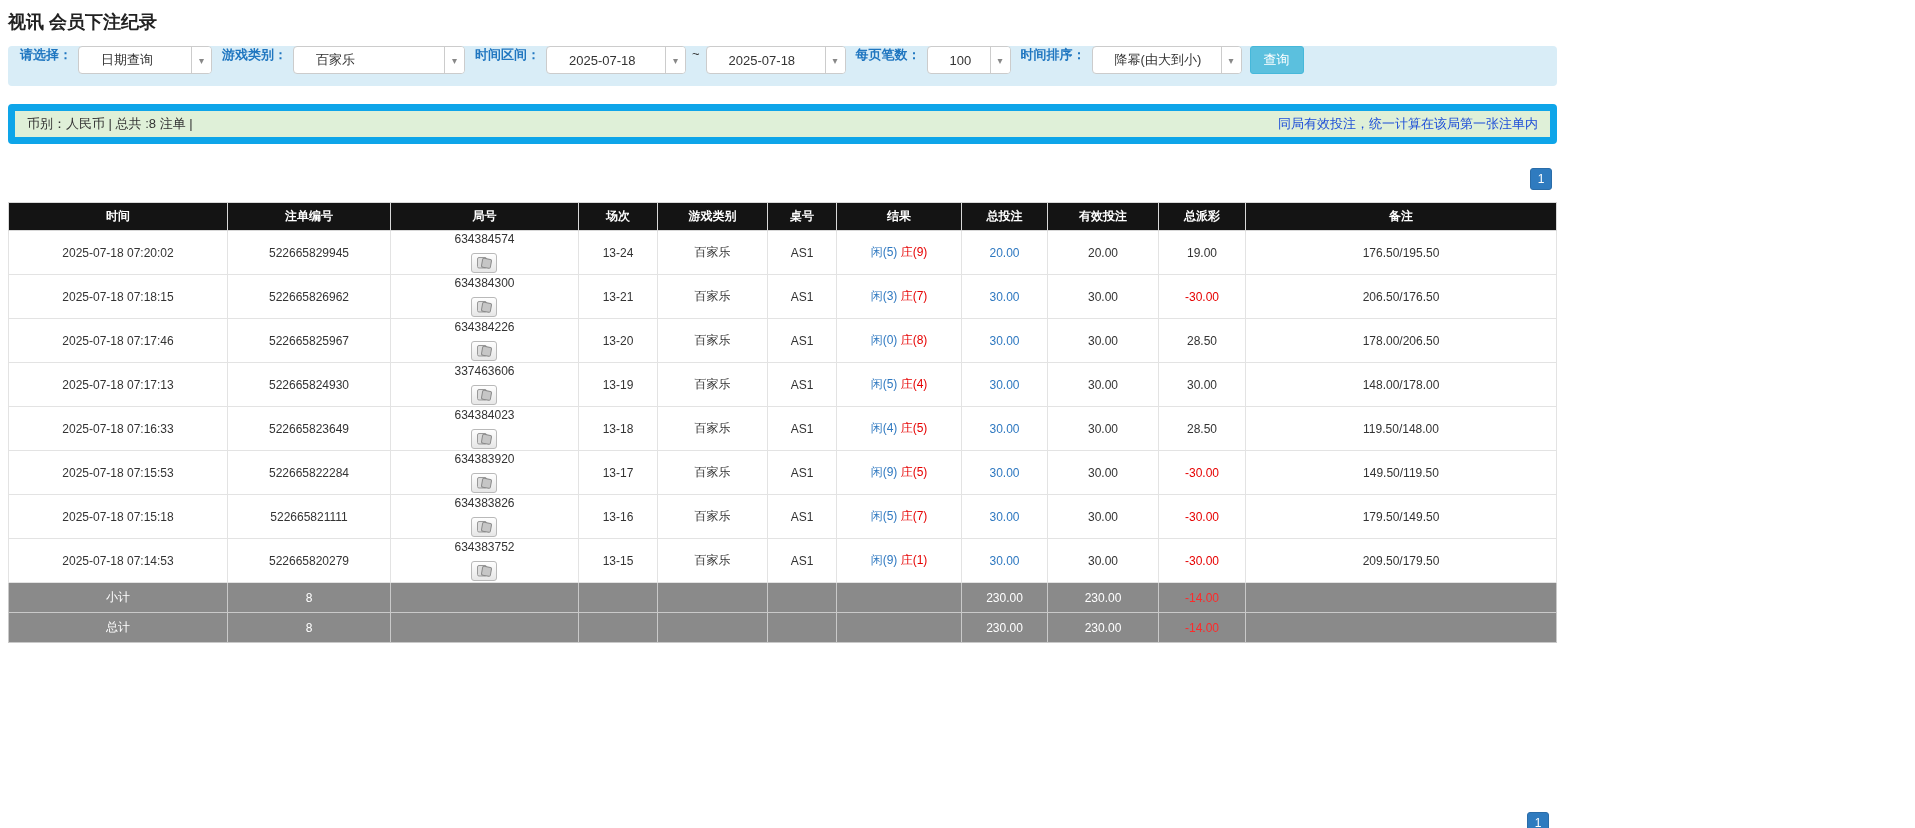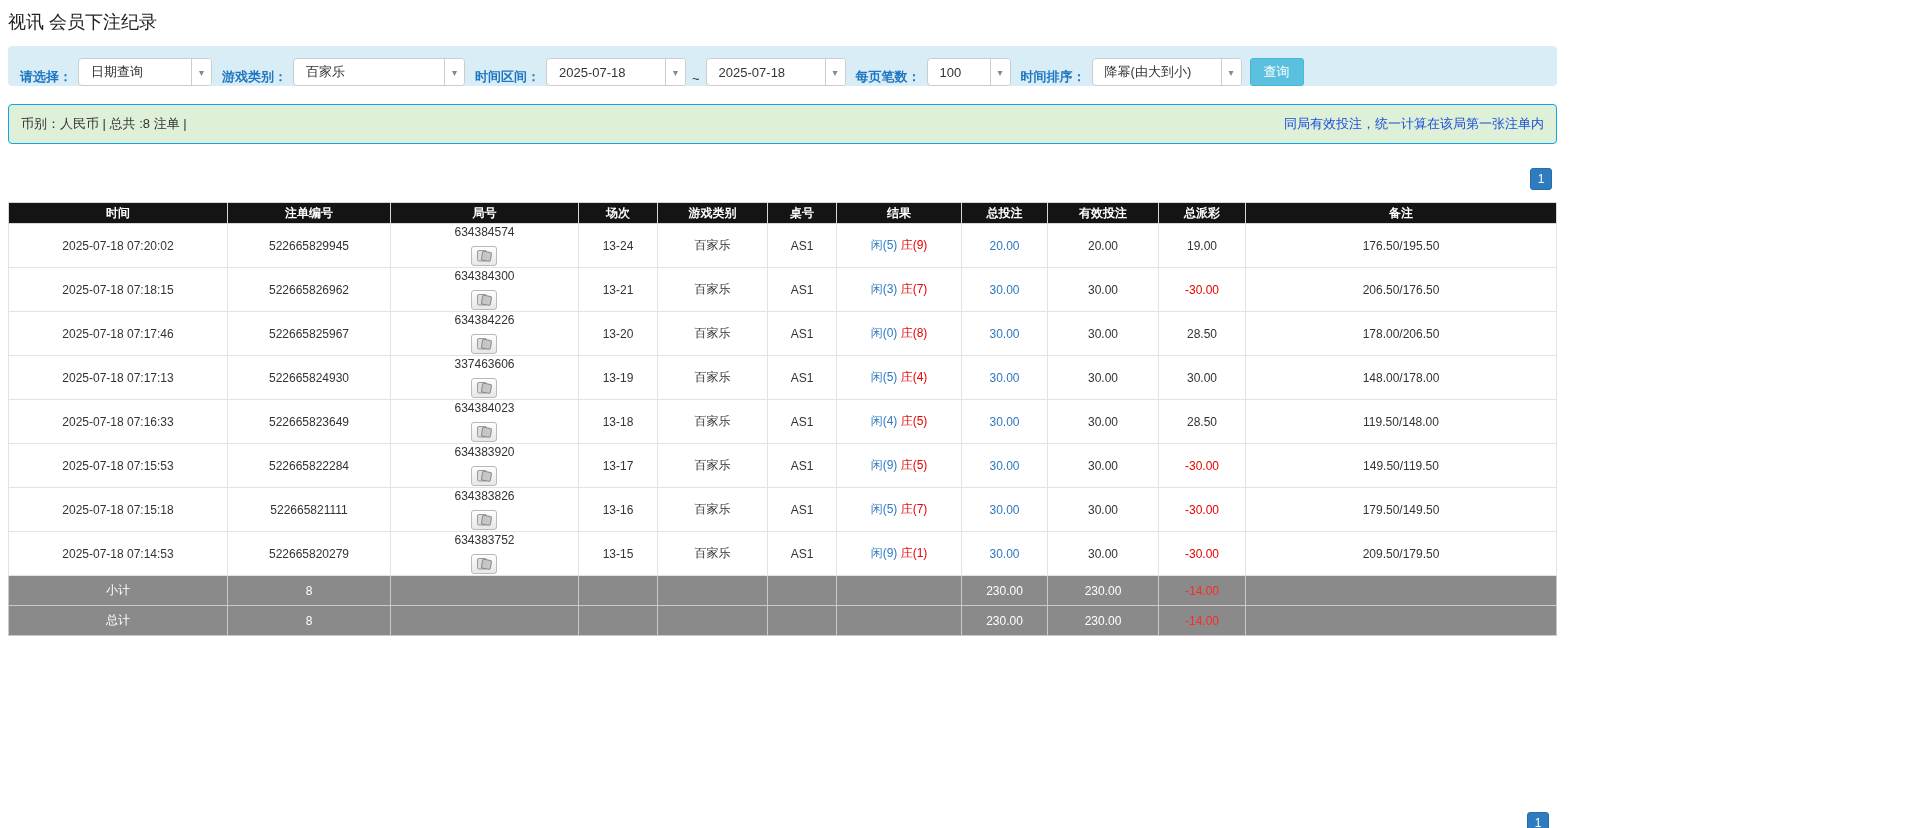--- a/index.html
+++ b/index.html
@@ -1,52 +1,52 @@
 <!DOCTYPE html>
 <html><head>
 <meta charset="utf-8">
 <style>
   * { margin:0; padding:0; box-sizing:border-box; }
   html,body { width:1915px; height:828px; background:#fff;
     font-family:"Liberation Sans","DejaVu Sans",sans-serif; color:#333; }
   .page { position:relative; width:1915px; height:828px; overflow:hidden; }
   .content { width:1549px; margin-left:8px; position:relative; }
 
-  .page-title { padding-top:10px; font-size:18px; font-weight:400; color:#222; }
+  .page-title { padding-top:10px; font-size:18px; font-weight:700; color:#222; }
 
   .filter-bar { margin-top:12px; height:40px; background:#d9edf7; border-radius:4px;
-    display:flex; align-items:flex-end; padding:0 10px; font-size:13px; }
+    display:flex; align-items:flex-start; padding:0 10px; font-size:13px; }
   .flabel { color:#1f76c0; font-weight:bold; white-space:nowrap; margin:0 6px 0 10px; }
   .flabel.first { margin-left:2px; }
   .combo { display:flex; height:28px; background:#fff; border:1px solid #ccc;
     border-radius:4px; overflow:hidden; flex:0 0 auto; }
-  .combo .val { padding:0 12px; display:flex; align-items:center; font-size:13px; color:#333;
+  .combo .val { padding:0 22px; display:flex; align-items:center; font-size:13px; color:#333;
     white-space:nowrap; overflow:hidden; }
   .combo .arrow { width:20px; border-left:1px solid #ccc; display:flex; align-items:center;
     justify-content:center; color:#888; font-size:10px; background:#fff; cursor:pointer; }
   .w-query { width:112px; } .w-game { width:150px; } .w-date { width:118px; }
   .w-size { width:62px; } .w-sort { width:128px; }
   .tilde { margin:0 6px; color:#333; }
   .btn-query { height:28px; margin-left:8px; padding:0 13px; background:#5bc0de;
     border:1px solid #46b8da; border-radius:3px; color:#fff; font-size:13px; cursor:pointer; }
 
-  .summary-bar { margin-top:18px; height:40px; background:#dff0d8; border:1px solid #0ea5e9;
+  .summary-bar { margin-top:18px; height:40px; background:#dff0d8; border:7px solid #0ea5e9;
     border-radius:4px; display:flex; align-items:center; justify-content:space-between;
     padding:0 12px; font-size:13px; }
   .summary-left { color:#333; }
   .summary-right { color:#1d4ed8; }
 
   .pager-top { display:flex; justify-content:flex-end; margin-top:24px; margin-bottom:12px;
     padding-right:5px; }
   .page-btn { min-width:22px; height:22px; padding:0 4px; background:#2f7bbf; color:#fff;
     font-size:12px; display:flex; align-items:center; justify-content:center;
     border-radius:3px; border:1px solid #2a6ca8; cursor:pointer; }
 
   table { width:100%; border-collapse:collapse; table-layout:fixed; font-size:12px; }
-  thead th { background:#141414; color:#fff; font-weight:bold; height:21px;
+  thead th { background:#141414; color:#fff; font-weight:bold; height:28px;
     border:1px solid #d8d8d8; text-align:center; font-size:12px; }
   tbody td { height:44px; border:1px solid #e3e3e3; text-align:center; color:#333; background:#fff; }
   tfoot td { height:30px; background:#8a8a8a; color:#fff; border:1px solid #c9c9c9;
     text-align:center; }
   .blue { color:#2e78c0; }
   .red { color:#e60000; }
   .link-blue { color:#2e78c0; cursor:pointer; }
   .round-cell { display:inline-flex; align-items:center; justify-content:flex-start; gap:7px;flex-direction:column; }
   .icon-btn { width:26px; height:20px; border:1px solid #b9b9b9; border-radius:3px;
     background:linear-gradient(#fefefe,#e7e7e7); display:inline-flex; align-items:center;

